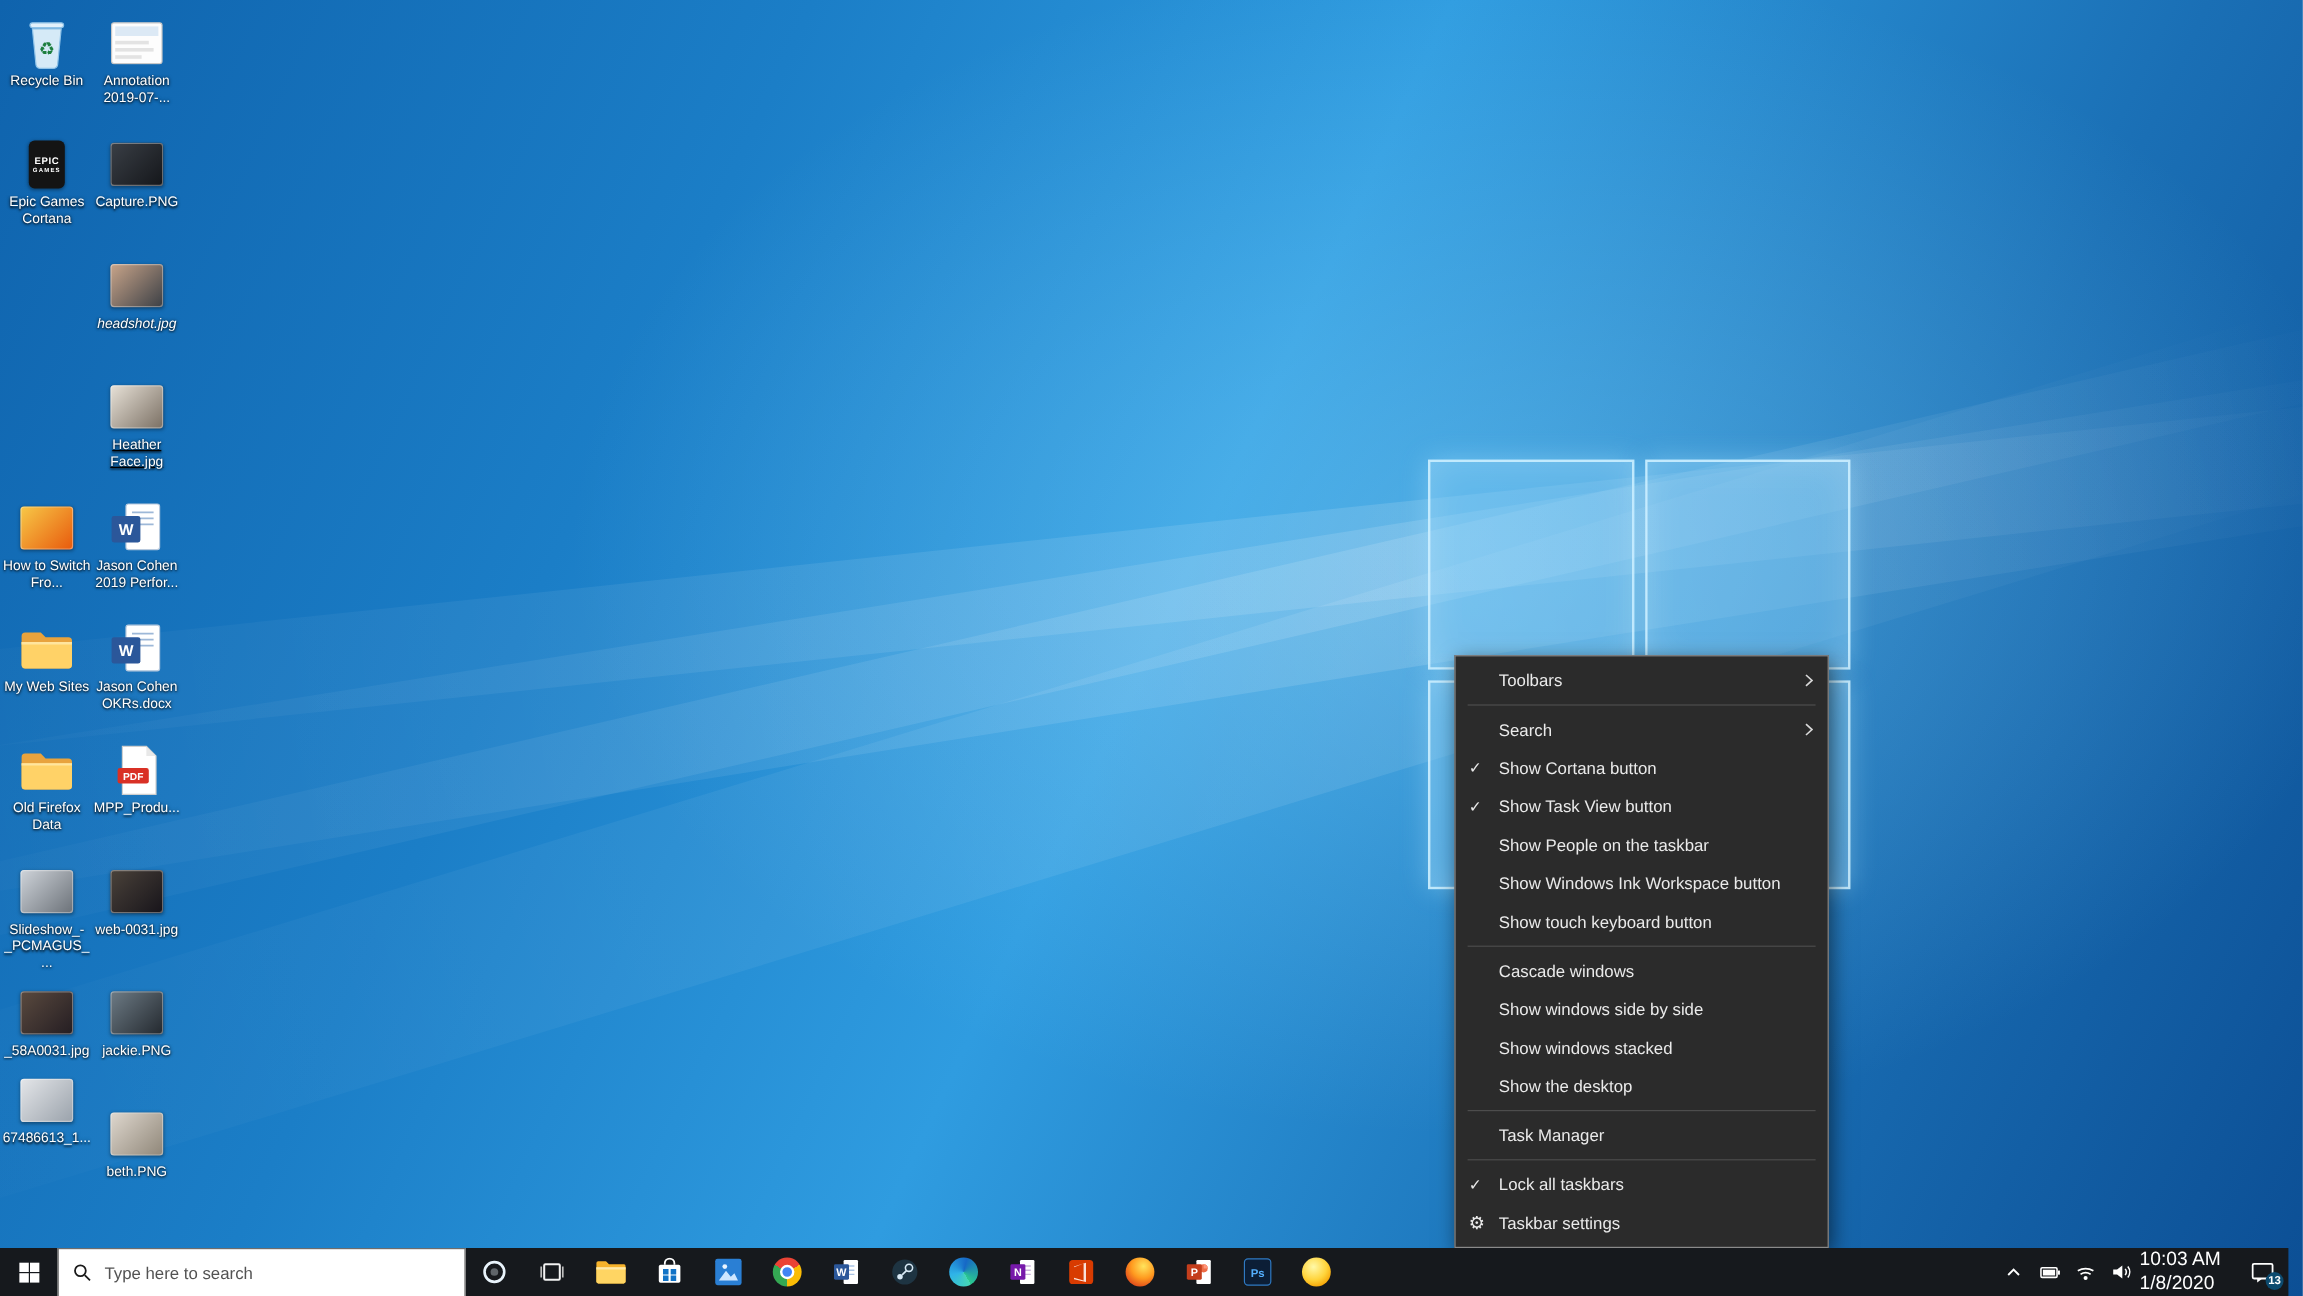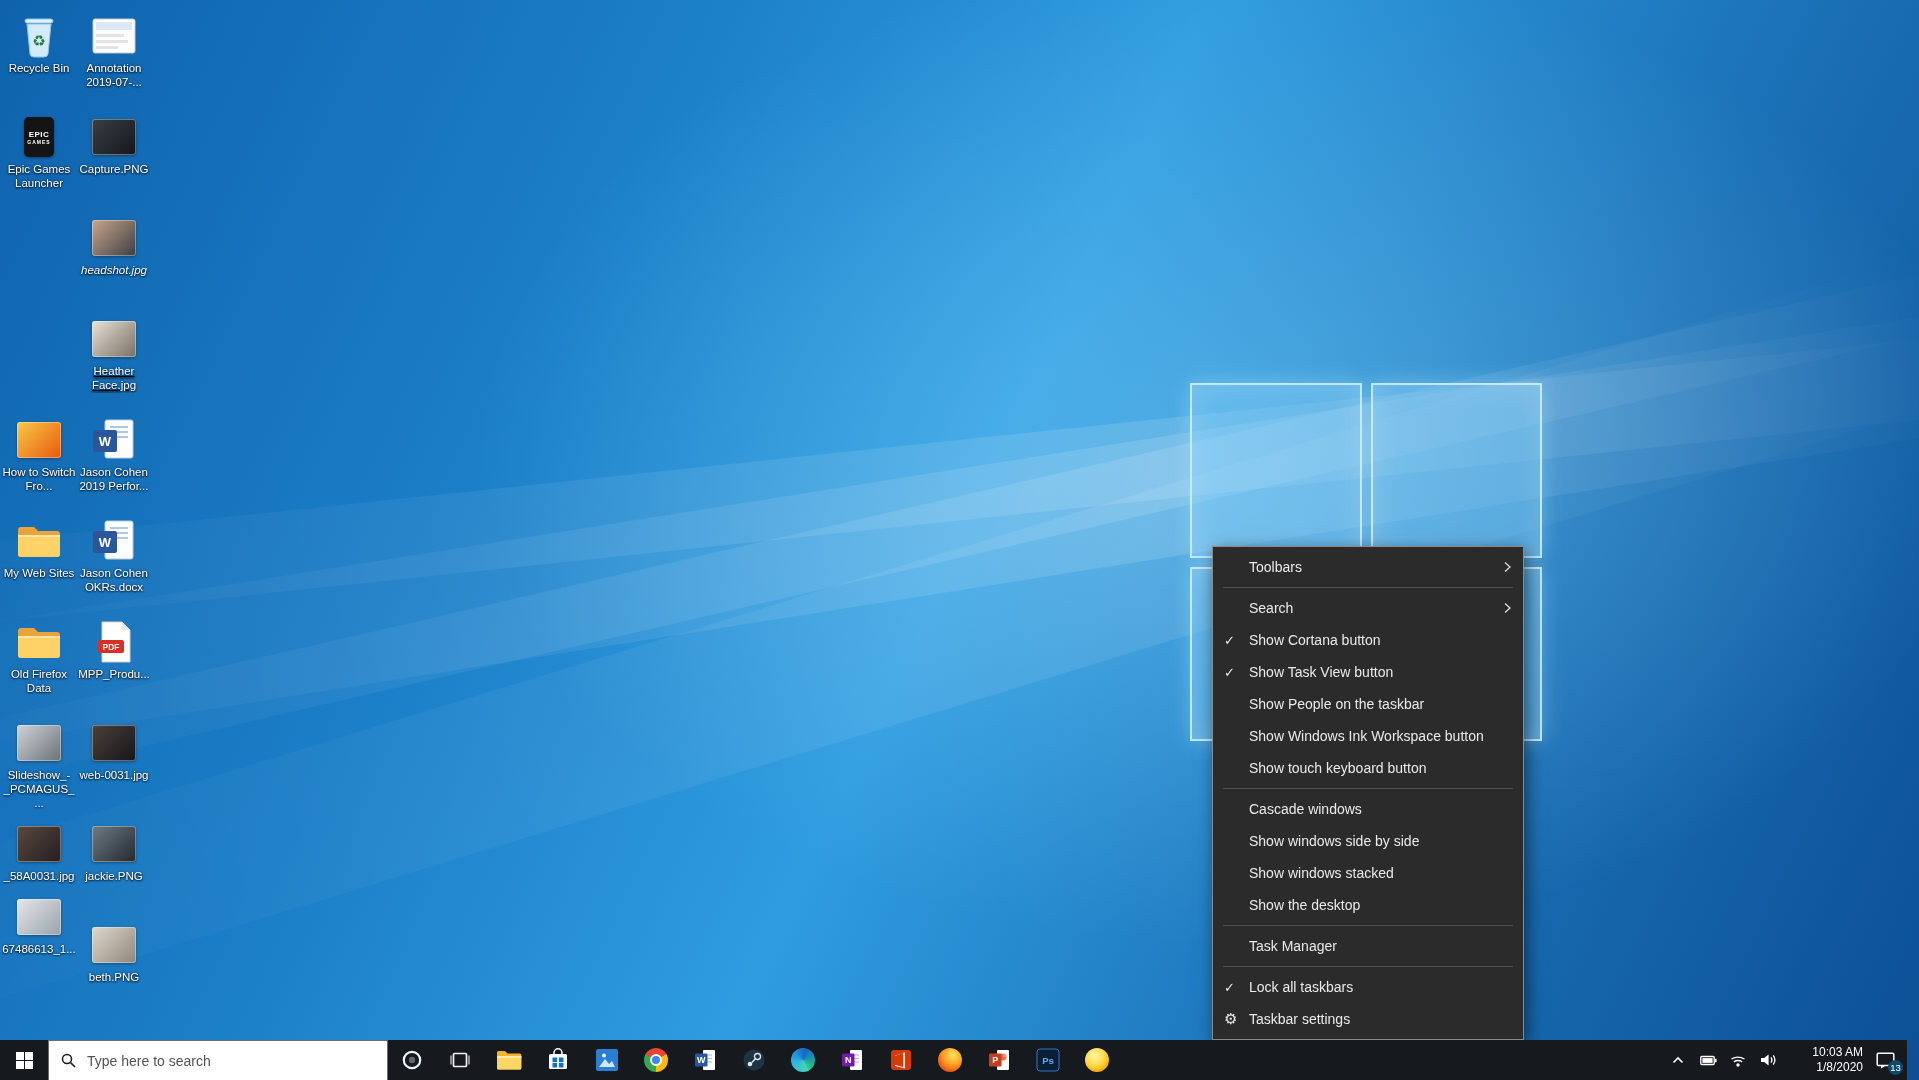--- a/index.html
+++ b/index.html
@@ -68,25 +68,25 @@
   .chrome-ball { position:relative;
     background:conic-gradient(from -60deg, #ea4335 0 120deg, #fbbc05 120deg 240deg, #34a853 240deg 360deg); }
   .chrome-hub { position:absolute; left:6px; top:6px; width:12px; height:12px;
     background:#4285f4; border:2px solid #fff; border-radius:50%; }
   .edge-ball { background:conic-gradient(from 150deg, #45d6b5, #2fb3e8 30%, #1668c6 62%, #2bc98f 100%); }
   .fx-ball { background:radial-gradient(circle at 62% 30%, #ffe45c, #ff9a1f 45%, #e5551c 75%, #c43a17); }
   .canary-ball { background:radial-gradient(circle at 40% 32%, #fff9a8, #ffd43b 50%, #f59f00 82%); }
   .tray { display:flex; align-items:stretch; margin-left:auto; }
   .tray-btn { width:30px; display:flex; align-items:center; justify-content:center;
     background:none; border:none; padding:0; cursor:pointer; }
-  .clock { width:80px; color:#fff; font-size:12px; text-align:right; line-height:1.25;
+  .clock { width:80px; color:#fff; font-size:16px; text-align:left; line-height:1.25;
     display:flex; flex-direction:column; justify-content:center; }
   .action-center { width:44px; position:relative; }
   .badge { position:absolute; right:4px; bottom:5px; min-width:15px; height:15px;
-    border-radius:8px; background:#0c4a6e; color:#fff; font-size:9.5px; font-weight:normal;
+    border-radius:8px; background:#0c4a6e; color:#fff; font-size:9.5px; font-weight:bold;
     display:flex; align-items:center; justify-content:center; padding:0 2px; }
 </style>
 </head>
 <body>
 
 <div class="beam beam1"></div>
 <div class="beam beam2"></div>
 <div class="beam beam3"></div>
 <div class="beam beam4"></div>
 <div class="win-logo">
@@ -119,21 +119,21 @@
       </div>
       <div class="dlabel">Annotation 2019-07-...</div>
     </div>
     <div class="desk-icon" style="left: 2px; top: 113px;">
       <div class="glyph">
         <div class="epic-badge">
           <span>EPIC</span>
           <span class="sub">GAMES</span>
         </div>
       </div>
-      <div class="dlabel">Epic Games Launcher</div>
+      <div class="dlabel">Epic Games Cortana</div>
     </div>
     <div class="desk-icon" style="left: 77px; top: 113px;">
       <div class="glyph">
         <div class="photo-thumb" style="background:linear-gradient(135deg,#3a3f46,#14161a)"></div>
       </div>
       <div class="dlabel">Capture.PNG</div>
     </div>
     <div class="desk-icon" style="left: 77px; top: 214px; font-style: italic;">
       <div class="glyph">
         <div class="photo-thumb" style="background:linear-gradient(135deg,#c9a58a,#3b3f45)"></div>

